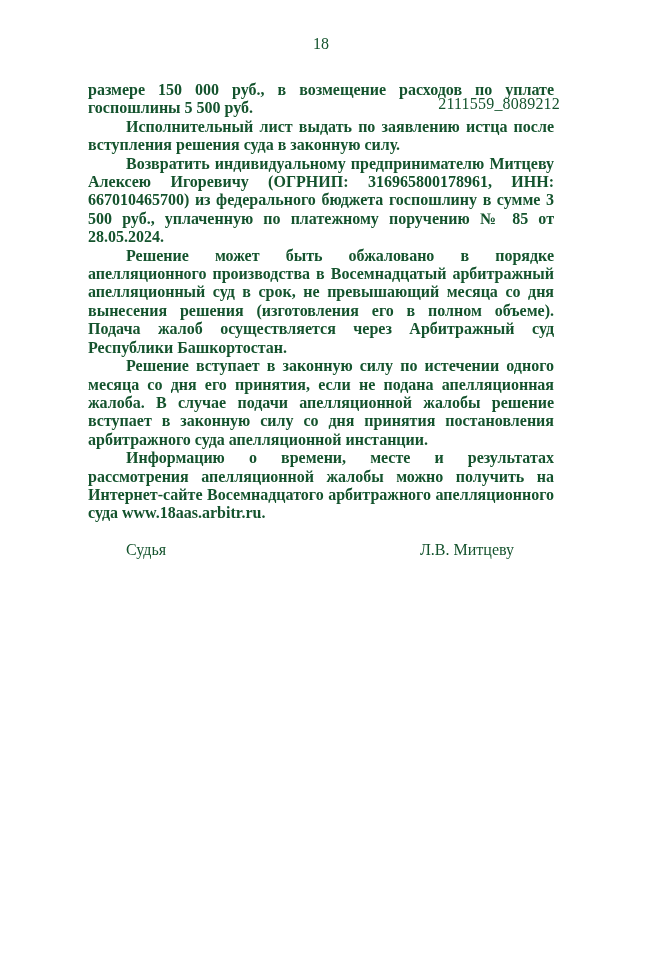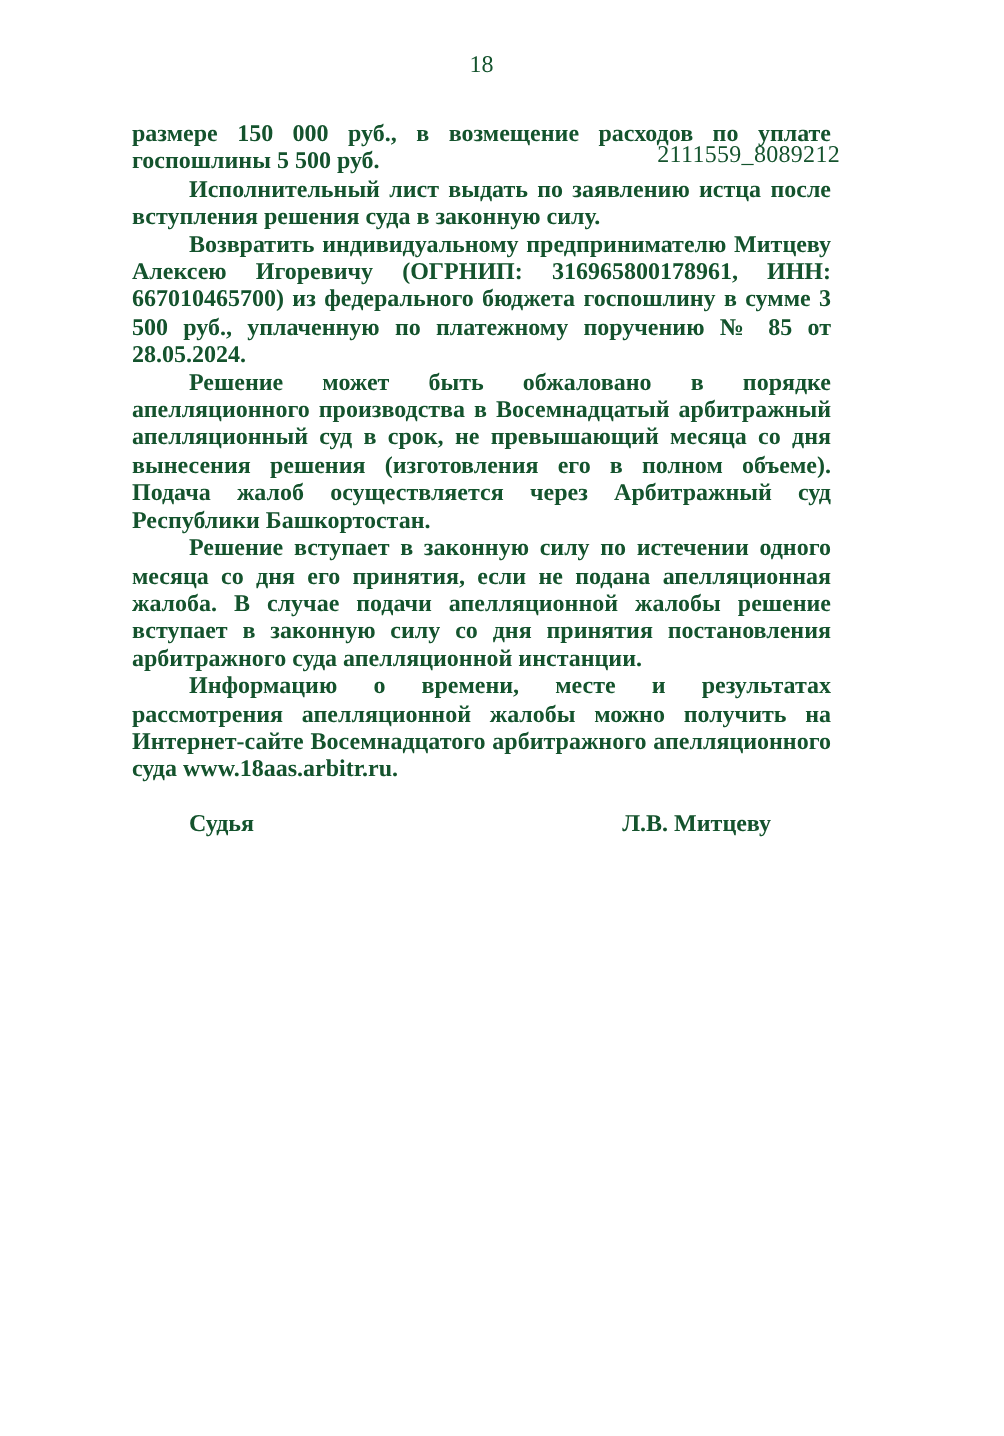--- a/index.html
+++ b/index.html
@@ -49,21 +49,20 @@
   }
   .doc-body p.no-indent {
     text-indent: 0;
   }
   .signature-row {
     display: flex;
     justify-content: space-between;
     margin: 18px 84px 0 126px;  
     font-size: 16px;
     line-height: 18.4px;
-    font-weight: bold;
   }
 </style>
 </head>
 <body>
 
 <div class="page">
 
   <div class="header-row">
     <span class="page-num">18</span>
     <span class="doc-id">2111559_8089212</span>

